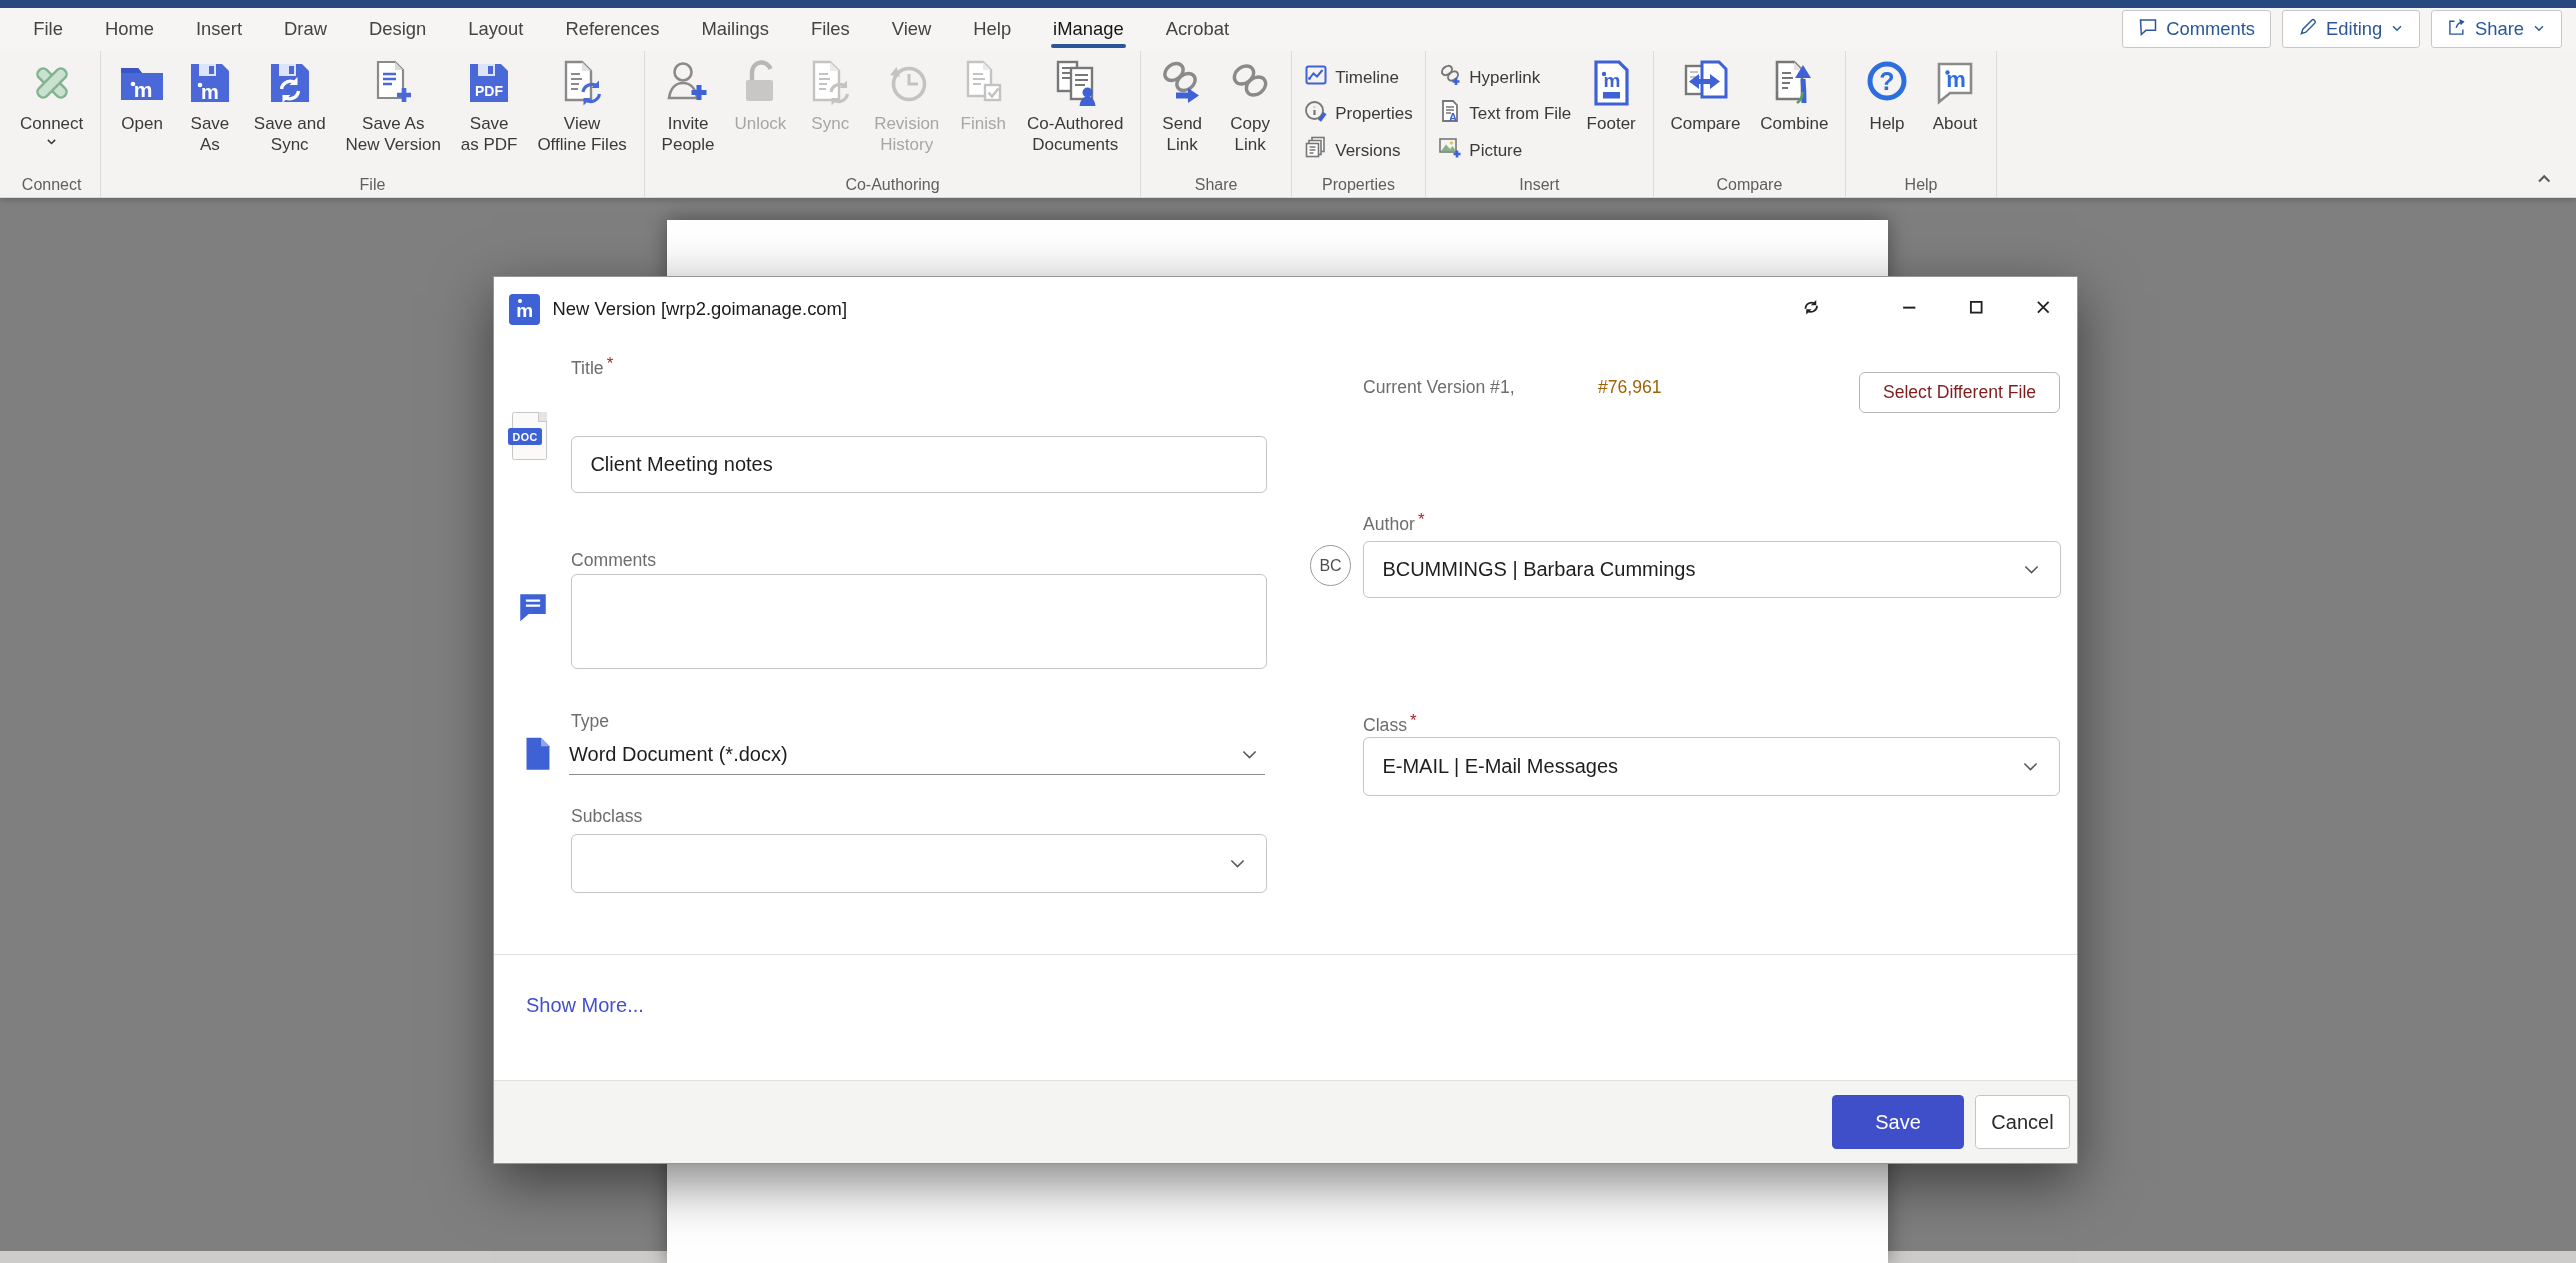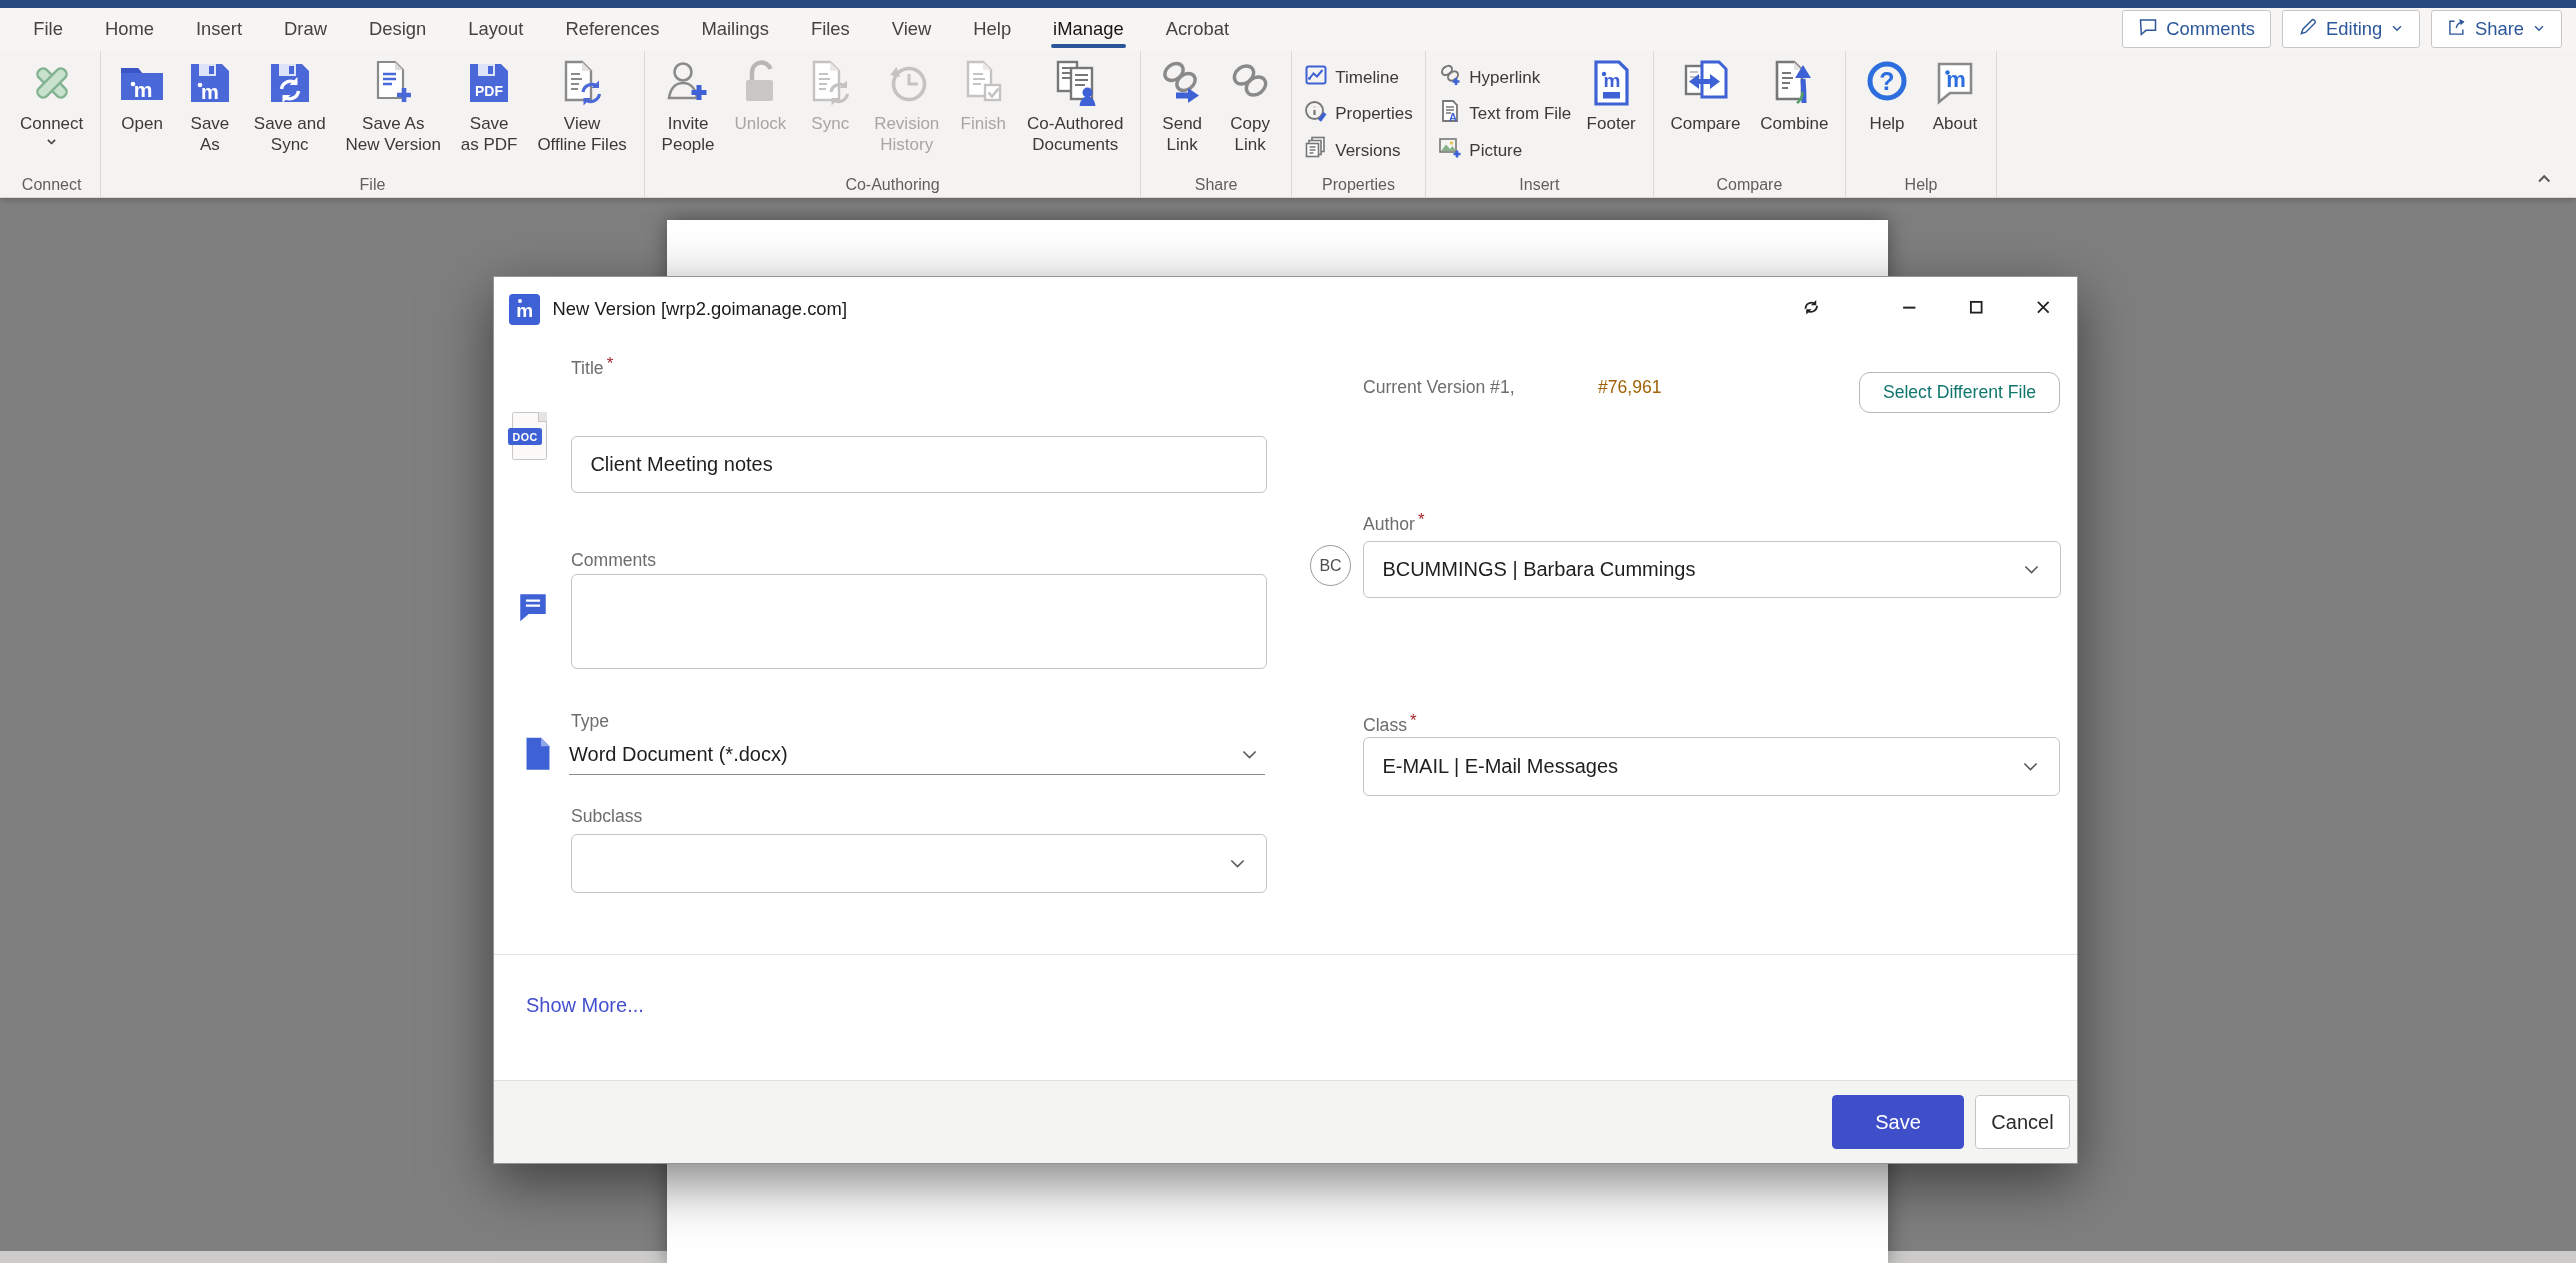--- a/index.html
+++ b/index.html
@@ -68,21 +68,21 @@
   .combo.underline-style { border:none; border-bottom:0.8px solid #8f8d8b; border-radius:0; padding:0 4.6px 0 0; }
 
   .title-lbl { left:77px; top:77px; }
   .title-input { left:77px; top:127px; width:696px; height:57px;margin-top:32px; }
   .doc-file-icon { position:absolute; left:18.4px; top:135px; width:35px; height:48px; background:#fbfaf8; border:0.8px solid #c9c7c5; border-radius:2.3px; }
   .doc-file-icon::after { content:""; position:absolute; top:-0.8px; right:-0.8px; width:8.4px; height:8.4px; background:#e6e4e2; border-left:0.8px solid #c9c7c5; border-bottom:0.8px solid #c9c7c5; }
   .doc-badge { position:absolute; left:-5.4px; top:15.3px; background:#3e62d6; color:#fff; font-size:10.7px; font-weight:bold; letter-spacing:0.4px; padding:2.3px 4.6px; border-radius:2.3px; }
 
   .version-lbl { left:869px; top:100px; }
   .doc-number { left:1104px; top:100px; color:#a16207; }
-  .select-file-btn { position:absolute; left:1365px; top:95px; width:201px; height:41px; background:#fff; border:0.8px solid #b9b7b5; border-radius:11px; font-size:17.6px; color:#0f766e; display:flex; align-items:center; justify-content:center; }
+  .select-file-btn { position:absolute; left:1365px; top:95px; width:201px; height:41px; background:#fff; border:0.8px solid #b9b7b5; border-radius:6px; font-size:17.6px; color:#7f1d1d; display:flex; align-items:center; justify-content:center; }
 
   .comments-lbl { left:77px; top:273px; }
   .comment-icon { position:absolute; left:21.5px; top:313px; width:34px; height:31px; }
   .comments-area { left:77px; top:297px; width:696px; height:95px; }
 
   .author-lbl { left:869px; top:233px; }
   .avatar { position:absolute; left:816px; top:268px; width:41px; height:41px; border-radius:50%; border:1.5px solid #9a9896; color:#504e4c; font-size:16px; display:flex; align-items:center; justify-content:center; background:#fff; }
   .author-combo { left:869px; top:264px; width:698px; height:57px; }
 
   .type-lbl { left:77px; top:434px; }

